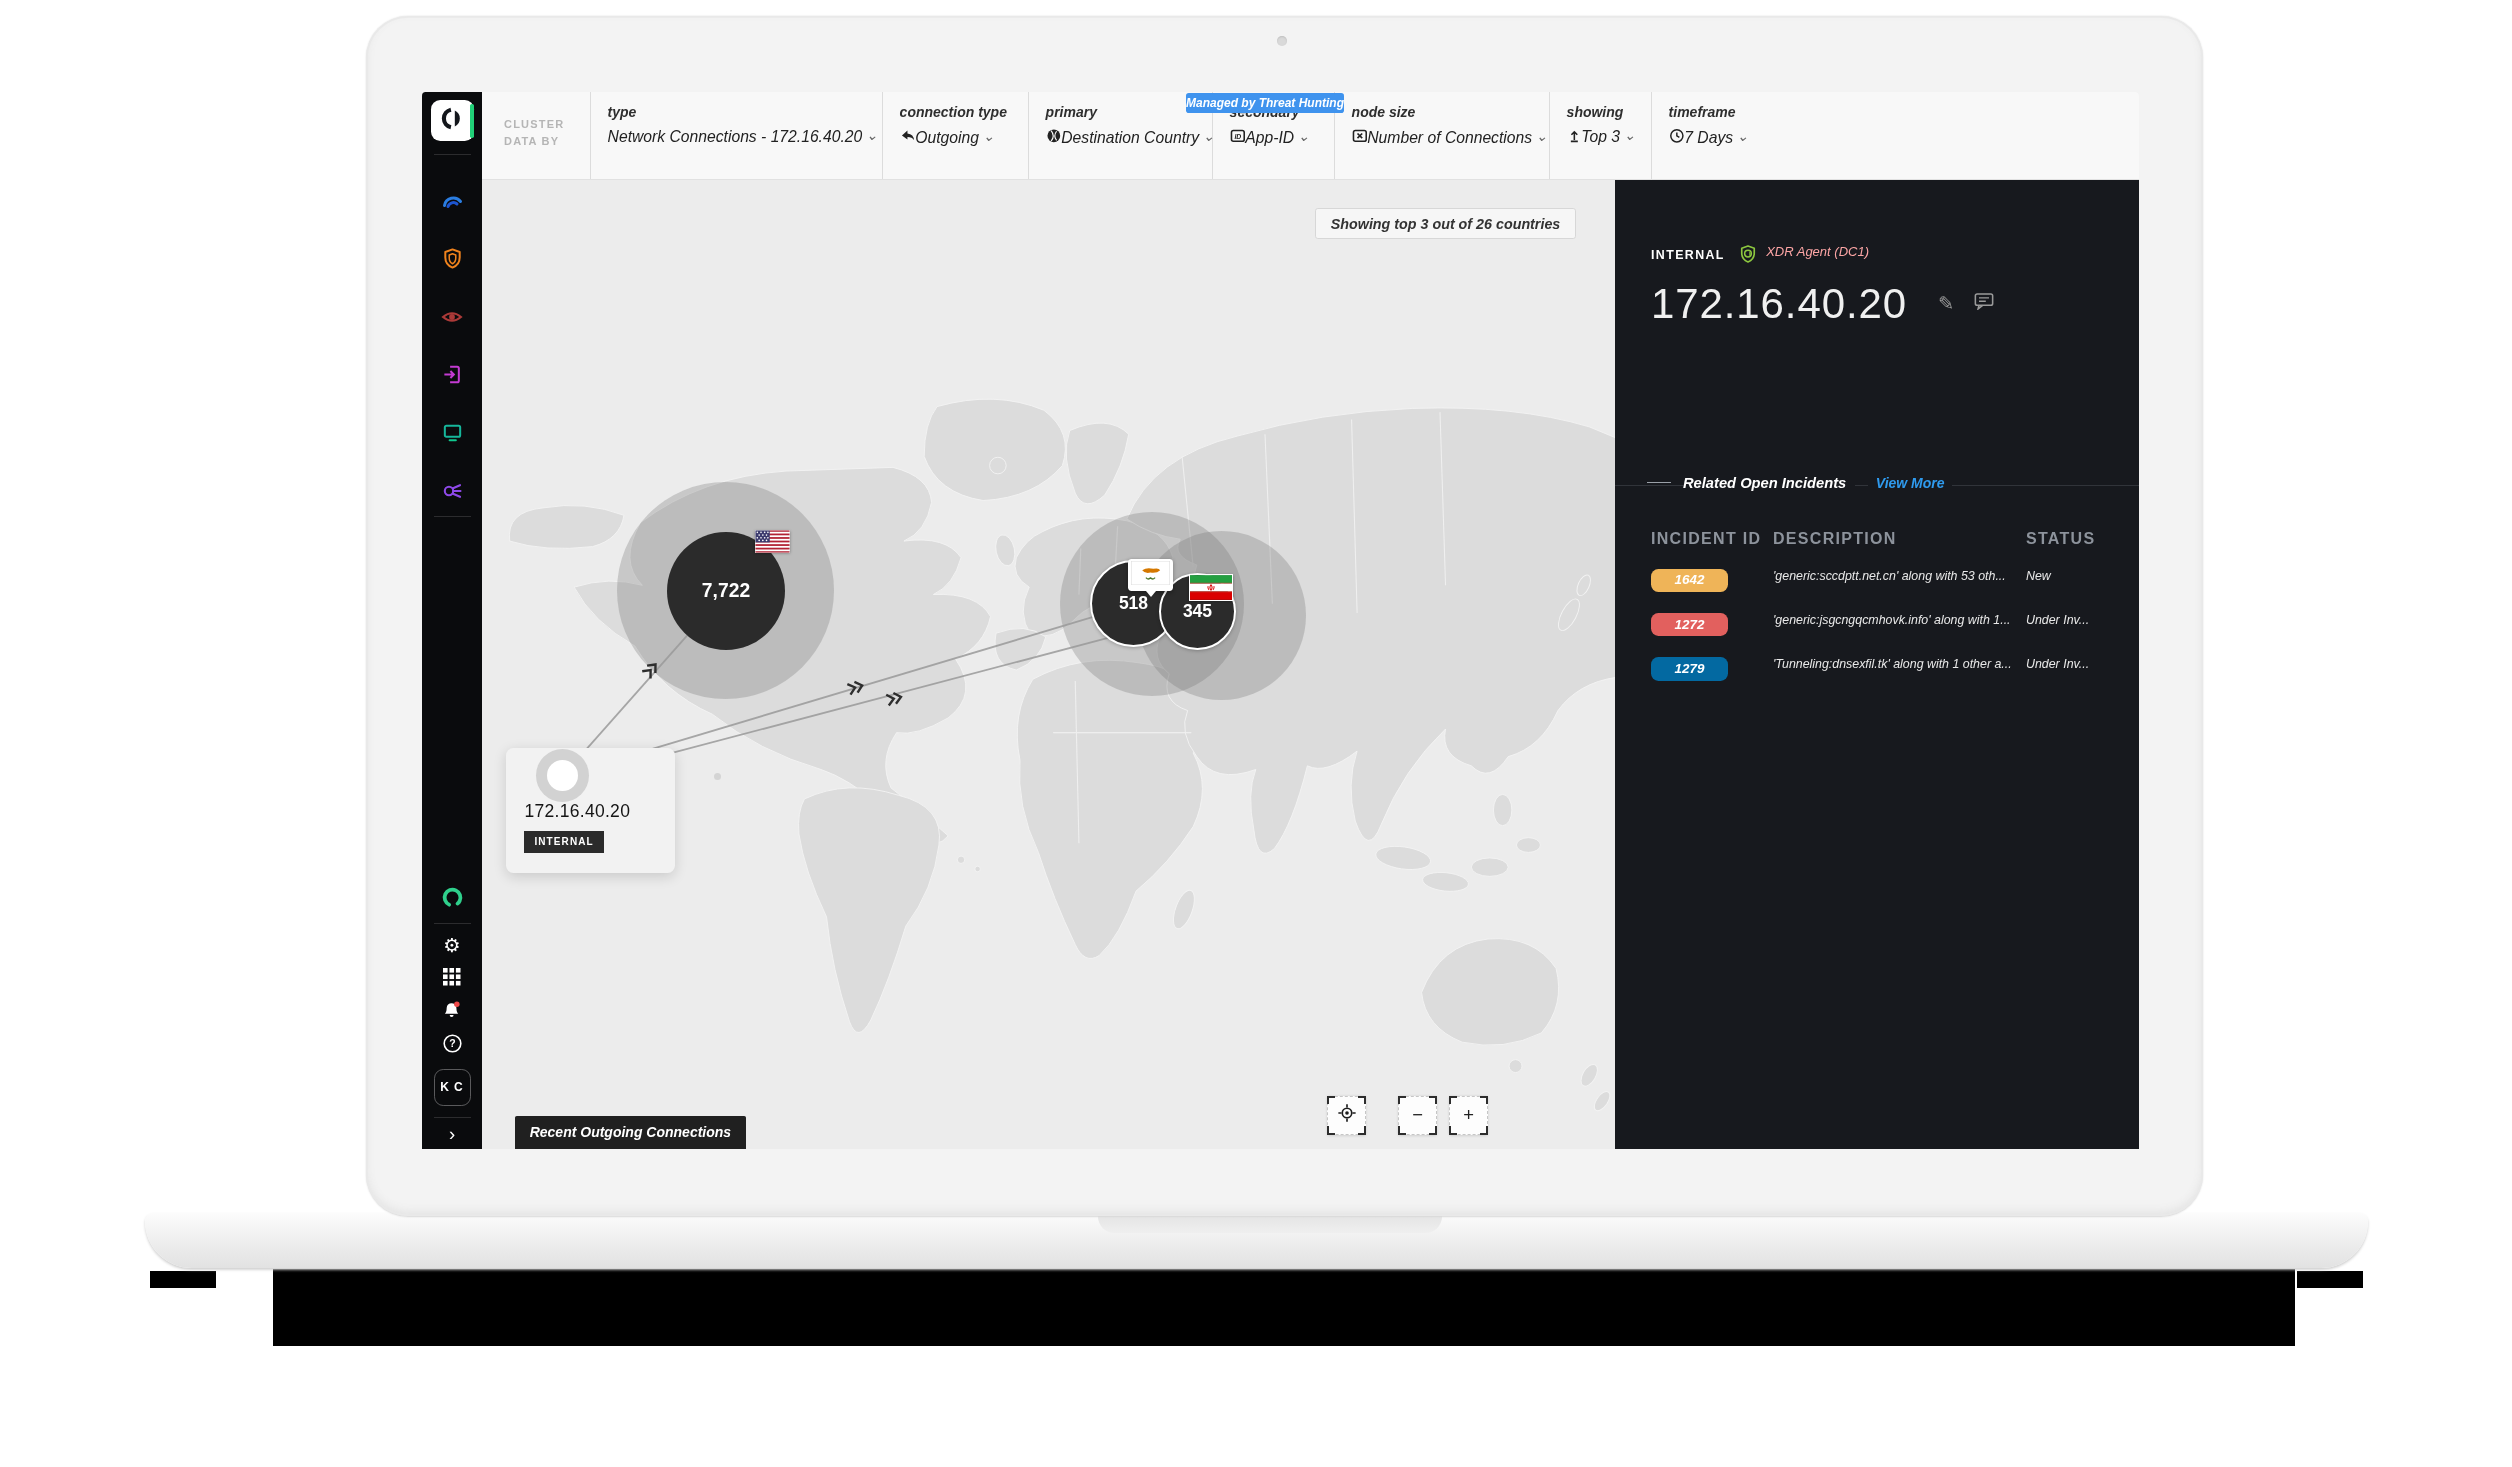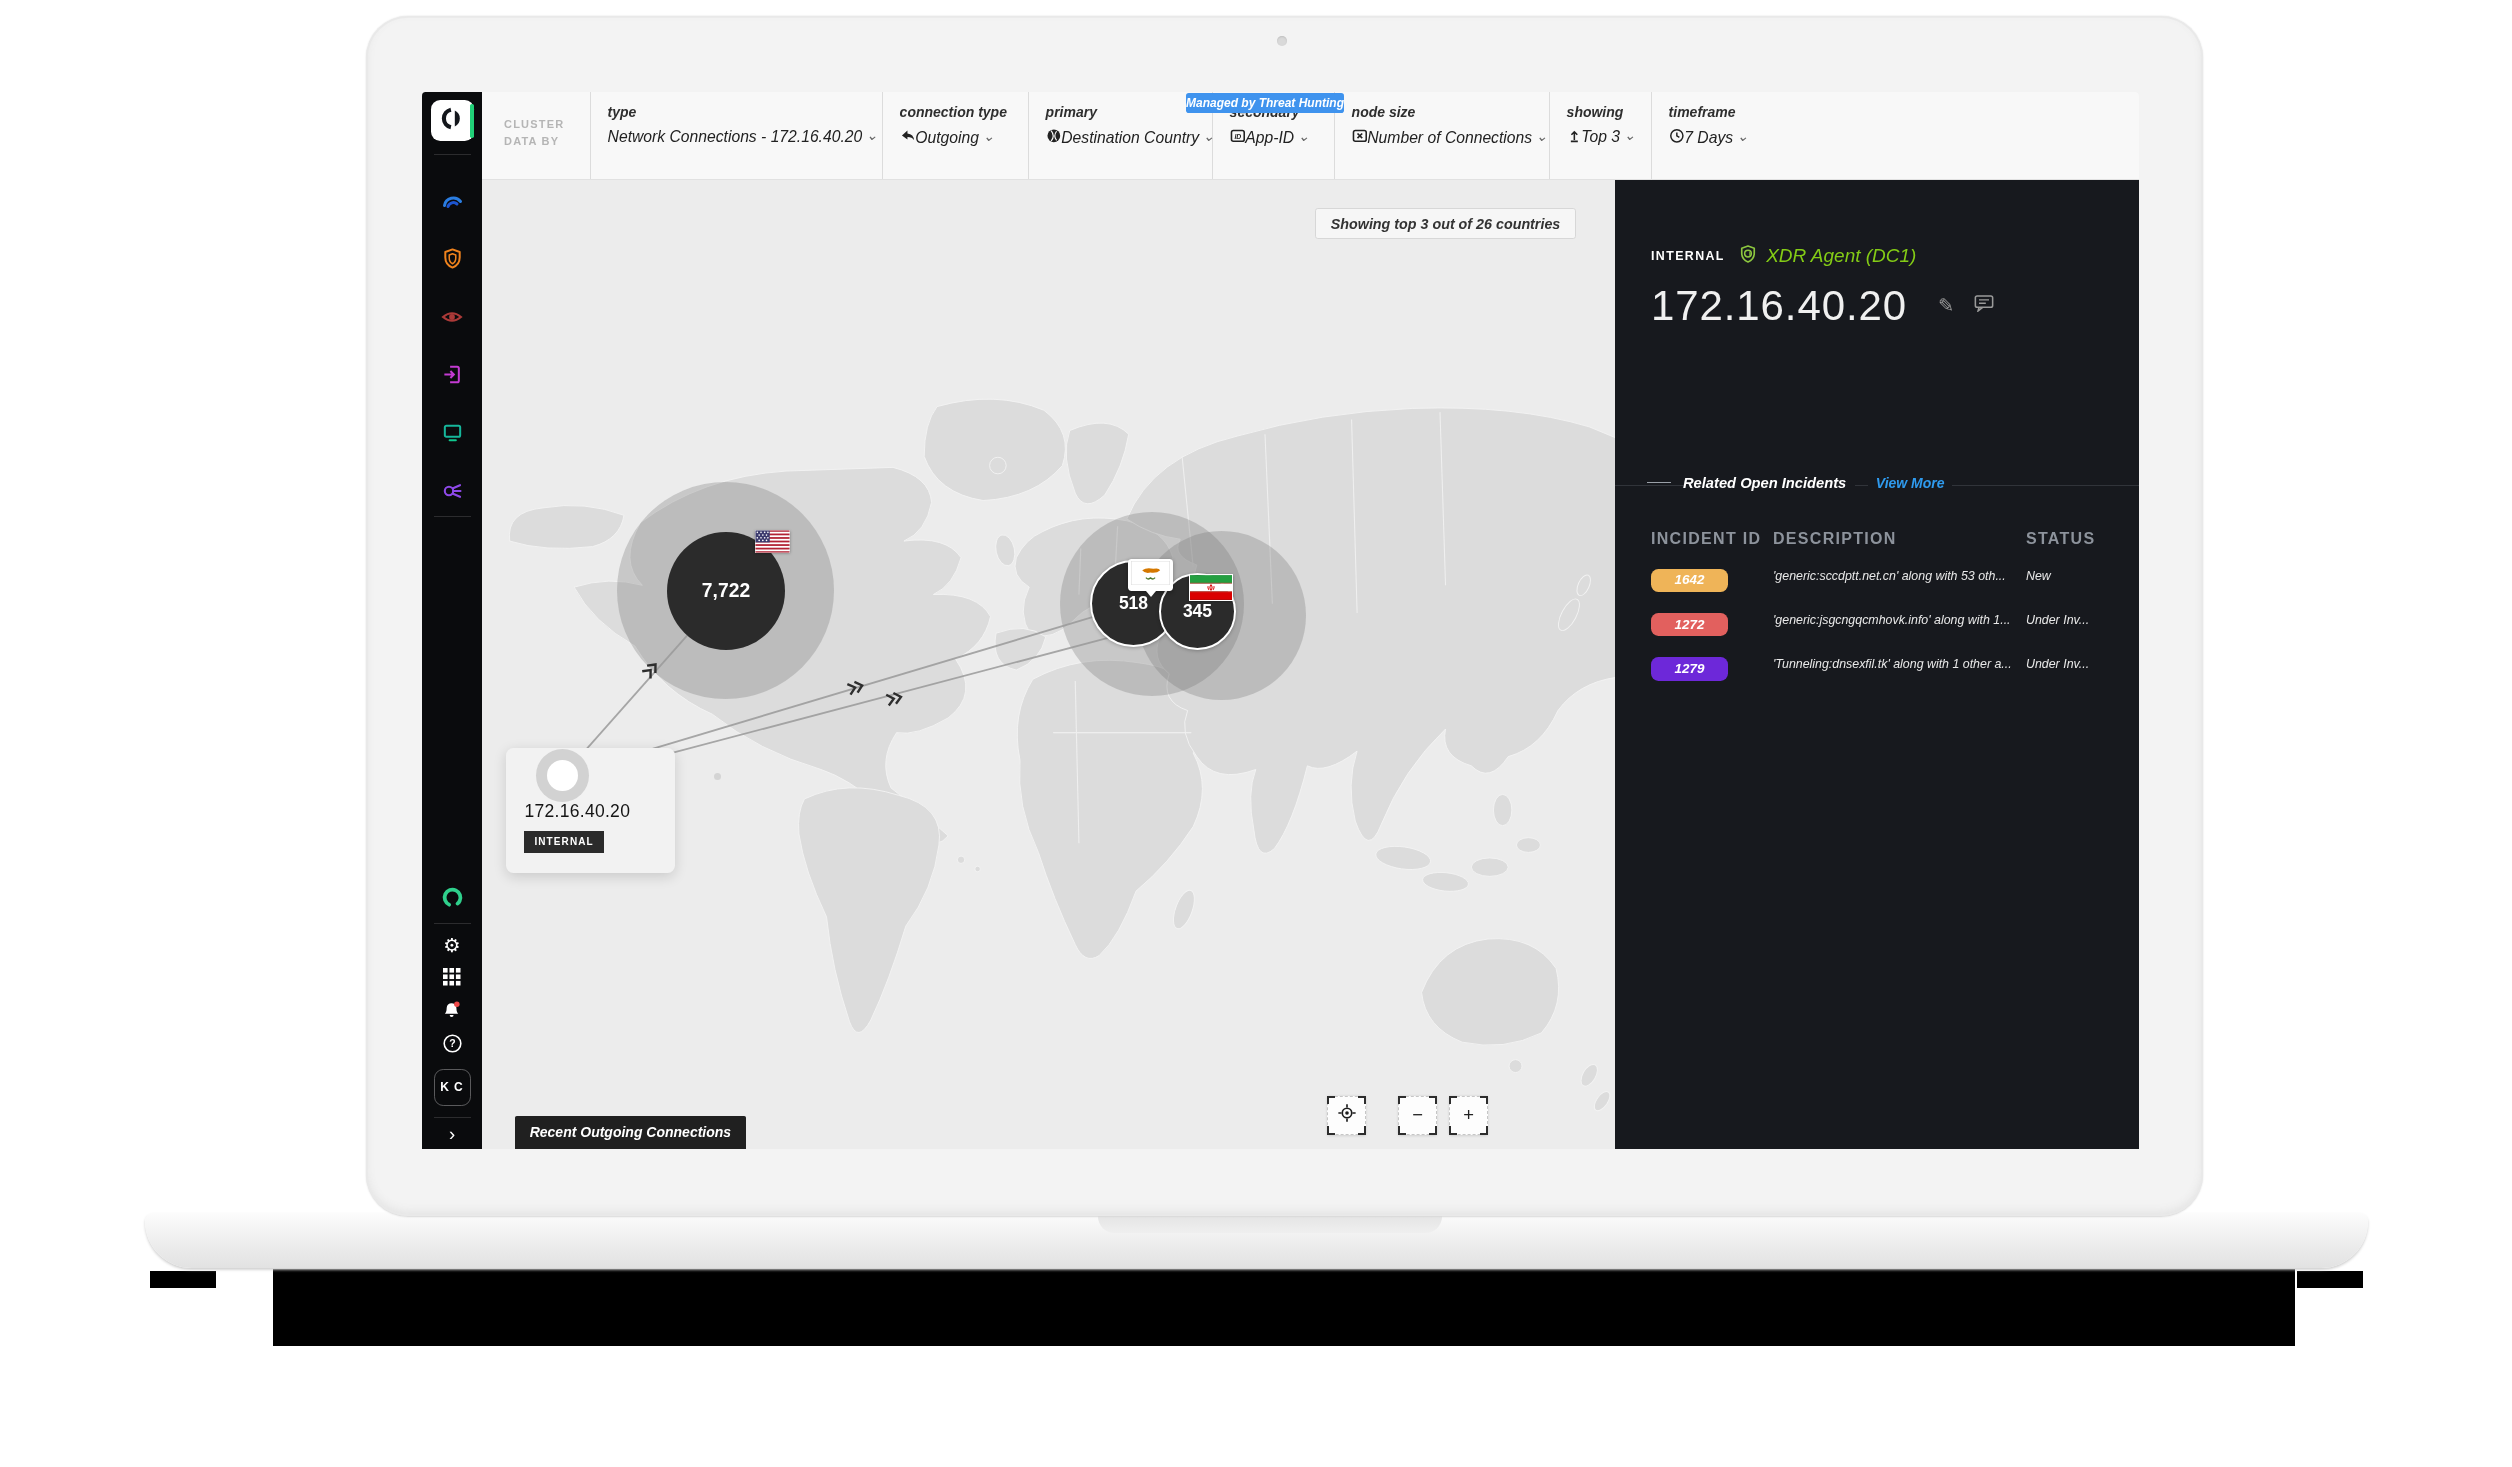--- a/index.html
+++ b/index.html
@@ -105,21 +105,21 @@
   .recent-panel { position:absolute; left:33px; bottom:0; z-index:6; background:#202020;
           color:#fff; font-style:italic; font-weight:bold; font-size:14px;
           padding:7.4px 14.7px 9.2px; border-radius:1.8px 1.8px 0 0; }
   .map-dot { position:absolute; width:7.4px; height:7.4px; border-radius:50%; background:#d4d4d4; z-index:2; }
 
   
   .panel { width:524px; flex:none; background:#17191e; color:#e8e8e8; position:relative;
            padding:64px 37px 0 36px; }
   .p-toprow { display:flex; align-items:center; gap:13px; }
   .p-internal { font-size:12.4px; font-weight:bold; letter-spacing:1.4px; color:#ffffff; }
-  .p-agent { font-style:italic; font-size:19px; color:#84cc16; display:flex; align-items:center; gap:8.3px; }
+  .p-agent { font-style:italic; font-size:13px; color:#fca5a5; display:flex; gap:8.3px; }
   .p-ip-row { margin-top:13px; display:flex; align-items:center; gap:31px; }
   .p-ip { font-size:42px; font-weight:300; letter-spacing:0.9px; color:#f0f0f0; }
   .p-ip-icons { display:flex; gap:20px; color:#9a9a9a; font-size:19.3px; align-items:center; }
   .p-summary { margin-top:24px; font-style:italic; font-size:18px; line-height:1.35;
                color:#d2d2d2; width:451px; }
   .p-divider { position:absolute; left:0; right:0; top:305px; height:0.9px; background:#31343a; }
   .p-inc-head { position:absolute; left:0; top:295px; width:100%; display:flex; align-items:center;padding-left:32px; }
   .p-inc-dash { width:24px; height:0.9px; background:#9aa0a8; }
   .p-inc-title { margin-left:12px; font-style:italic; font-weight:bold; font-size:14.7px;
                  color:#ffffff; background:#17191e; padding:0 9.2px 0 0; }
@@ -600,21 +600,21 @@
               <span class="col-status status-txt">New</span>
             </div>
 
             <div class="p-tr">
               <span class="col-id"><span class="id-pill" style="background-color: rgb(226, 96, 94);">1272</span></span>
               <span class="col-desc desc-txt">'generic:jsgcngqcmhovk.info' along with 1...</span>
               <span class="col-status status-txt">Under Inv...</span>
             </div>
 
             <div class="p-tr">
-              <span class="col-id"><span class="id-pill" style="background-color: #6d28d9;">1279</span></span>
+              <span class="col-id"><span class="id-pill" style="background-color: #0369a1;">1279</span></span>
               <span class="col-desc desc-txt">'Tunneling:dnsexfil.tk' along with 1 other a...</span>
               <span class="col-status status-txt">Under Inv...</span>
             </div>
           </div>
         </div>
 
       </div>
     </div>
   </div>
 </div>

